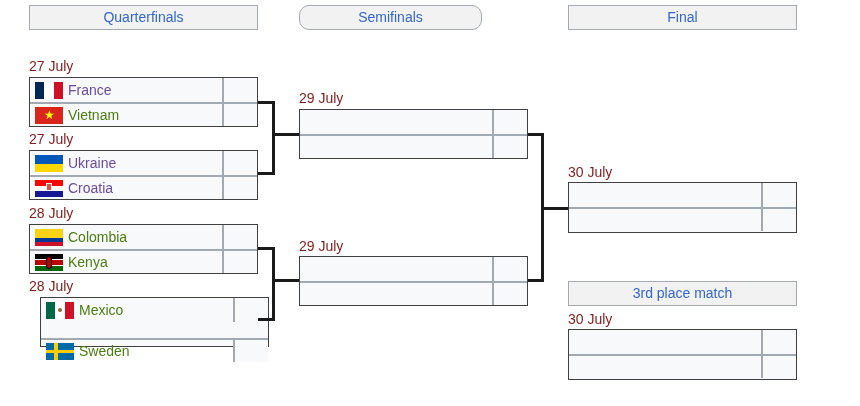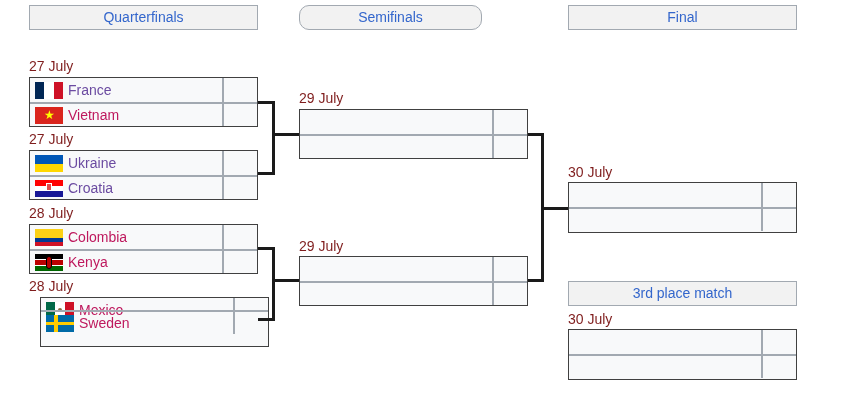--- a/index.html
+++ b/index.html
@@ -7,21 +7,21 @@
          font-family: "Liberation Sans", "DejaVu Sans", sans-serif; font-size: 14px; color: #202122; }
   .abs { position: absolute; box-sizing: border-box; }
   .round-header { background: #f2f2f2; border: 1px solid #a2a9b1; text-align: center;
                   color: #3366cc; line-height: 22px; height: 25px; font-size: 14px; }
   .date { font-size: 14px; color: #7f1d1d; line-height: 16px; }
   .match { border: 1px solid #404040; background: #f8f9fa; }
   .row { position: absolute; left: 0; right: 0; height: 24px; box-sizing: border-box; }
   .row.second { border-top: 2px solid #a2a9b1; }
   .team { position: absolute; left: 0; top: 0; bottom: 0; right: 34px; display: flex; align-items: center; padding-left: 5px; box-sizing: border-box; }
   .score { position: absolute; right: 0; top: 0; bottom: 0; width: 33px; border-left: 2px solid #a2a9b1; background: #f8f9fa; }
-  .team-name { font-size: 14px; color: #be185d; margin-left: 5px; white-space: nowrap; }
+  .team-name { font-size: 14px; color: #4d7c0f; margin-left: 5px; white-space: nowrap; }
   .team-name.visited { color: #6b4ba1; }
   .flag { width: 28px; height: 17px; display: inline-block; position: relative; overflow: hidden; flex: none; }
   .line { position: absolute; background: #1a1a1a; }
 </style>
 </head>
 <body>
 
 <div class="abs round-header" style="left:29px;top:5px;width:229px;">Quarterfinals</div>
 <div class="abs round-header" style="left:299px;top:5px;width:183px;border-radius:10px;">Semifinals</div>
 <div class="abs round-header" style="left:568px;top:5px;width:229px;">Final</div>
@@ -112,21 +112,21 @@
       <span class="flag">
         <span style="position:absolute;left:0;top:0;width:9px;height:17px;background:#006847;"></span>
         <span style="position:absolute;left:9px;top:0;width:10px;height:17px;background:#ffffff;"></span>
         <span style="position:absolute;left:19px;top:0;width:9px;height:17px;background:#ce1126;"></span>
         <span style="position:absolute;left:12px;top:6px;width:4px;height:4px;background:#8c6b3f;border-radius:50%;"></span>
       </span>
       <span class="team-name">Mexico</span>
     </div>
     <div class="score"></div>
   </div>
-  <div class="row second" style="top:12px;">
+  <div class="row second" style="top:40px;">
     <div class="team">
       <span class="flag" style="background:#006aa7;">
         <span style="position:absolute;left:0;top:7px;width:28px;height:3px;background:#fecc00;"></span>
         <span style="position:absolute;left:8px;top:0;width:4px;height:17px;background:#fecc00;"></span>
       </span>
       <span class="team-name">Sweden</span>
     </div>
     <div class="score"></div>
   </div>
 </div>

